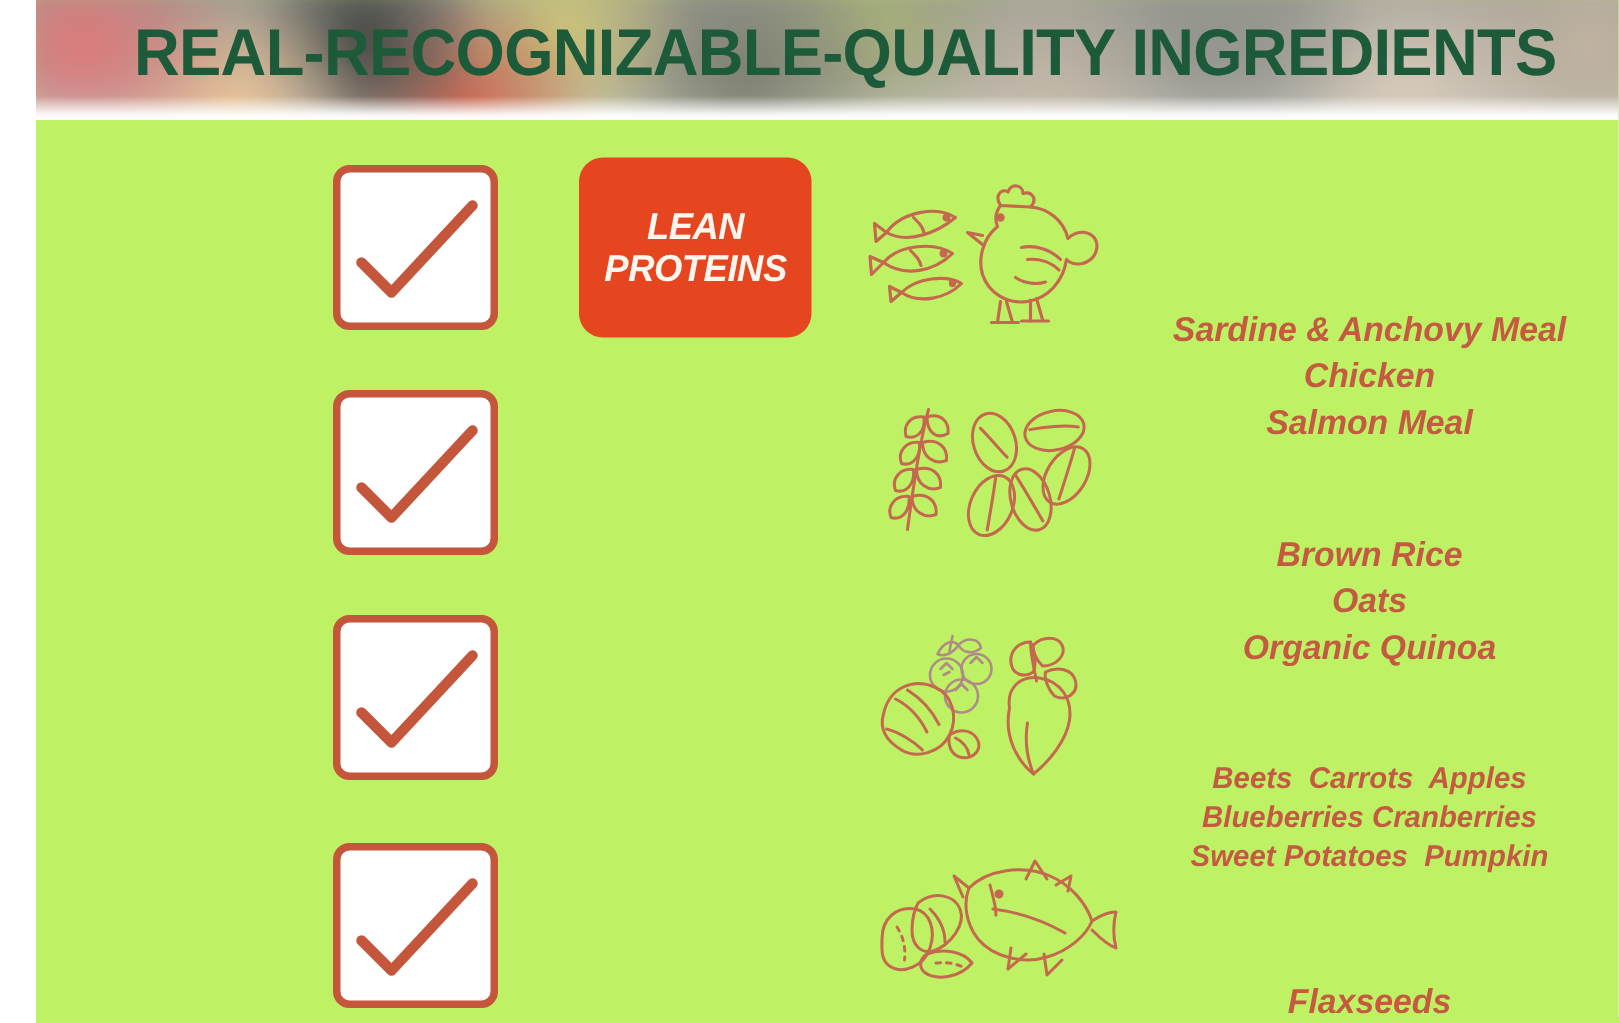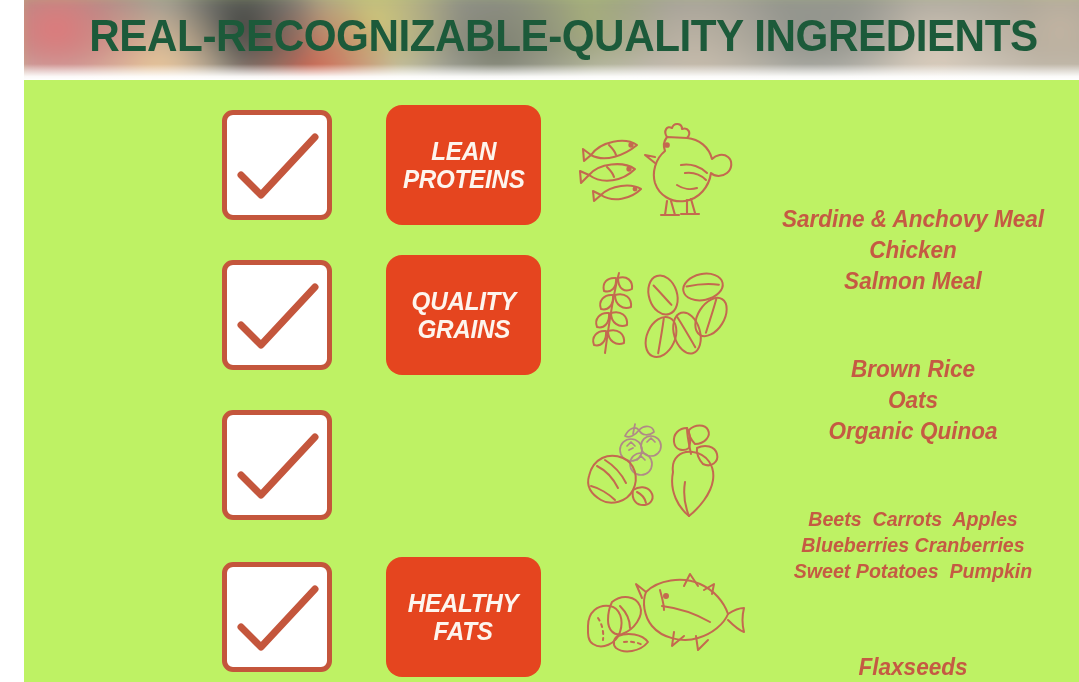--- a/index.html
+++ b/index.html
@@ -223,24 +223,20 @@
         <span class="ing-line">Salmon Meal</span>
       </div>
     </div>
 
     <div class="row row-1">
       <div class="checkbox">
         <svg width="100" height="100" viewBox="0 0 100 100">
           <polyline points="14,60 34,80 88,22" fill="none" stroke="#c4563c" stroke-width="7" stroke-linecap="round" stroke-linejoin="round"></polyline>
         </svg>
       </div>
-      <div class="badge">
-        <span class="badge-label">QUALITY
-GRAINS</span>
-      </div>
       <div class="iconart">
         <svg width="170" height="110" viewBox="0 0 170 110">
           <g fill="none" stroke="#c4694f" stroke-width="2" stroke-linecap="round" stroke-linejoin="round">
 
             <path d="M44 12 C38 34 34 62 30 92"></path>
             <path d="M43 17 C52 14 58 20 57 28 C50 32 43 28 43 17 Z"></path>
             <path d="M41 17 C32 16 27 22 29 30 C36 32 42 27 41 17 Z"></path>
             <path d="M40 34 C50 31 57 37 56 46 C48 49 40 44 40 34 Z"></path>
             <path d="M38 34 C29 33 23 40 26 48 C33 50 39 44 38 34 Z"></path>
             <path d="M36 52 C46 49 53 55 52 64 C44 67 36 62 36 52 Z"></path>
@@ -312,24 +308,20 @@
         <span class="ing-line">Blueberries Cranberries</span>
         <span class="ing-line">Sweet Potatoes  Pumpkin</span>
       </div>
     </div>
 
     <div class="row row-3">
       <div class="checkbox">
         <svg width="100" height="100" viewBox="0 0 100 100">
           <polyline points="14,60 34,80 88,22" fill="none" stroke="#c4563c" stroke-width="7" stroke-linecap="round" stroke-linejoin="round"></polyline>
         </svg>
-      </div>
-      <div class="badge">
-        <span class="badge-label">HEALTHY
-FATS</span>
       </div>
       <div class="iconart">
         <svg width="172" height="112" viewBox="0 0 172 112">
           <g fill="none" stroke="#c4694f" stroke-width="2" stroke-linecap="round" stroke-linejoin="round">
 
             <path d="M14 64 C14 50 24 42 36 44 C46 46 50 58 46 70 C42 82 28 88 19 82 C13 78 14 70 14 64 Z"></path>
             <path d="M24 56 C28 62 30 70 29 78" stroke-dasharray="3 4"></path>
             <path d="M38 40 C48 32 62 34 66 44 C70 54 60 68 48 72 C40 74 34 68 34 58 C34 50 36 44 38 40 Z"></path>
             <path d="M46 44 C52 50 56 58 56 66"></path>
             <path d="M44 74 C54 70 68 72 74 80 C66 90 50 92 42 86 C38 82 40 76 44 74 Z"></path>

